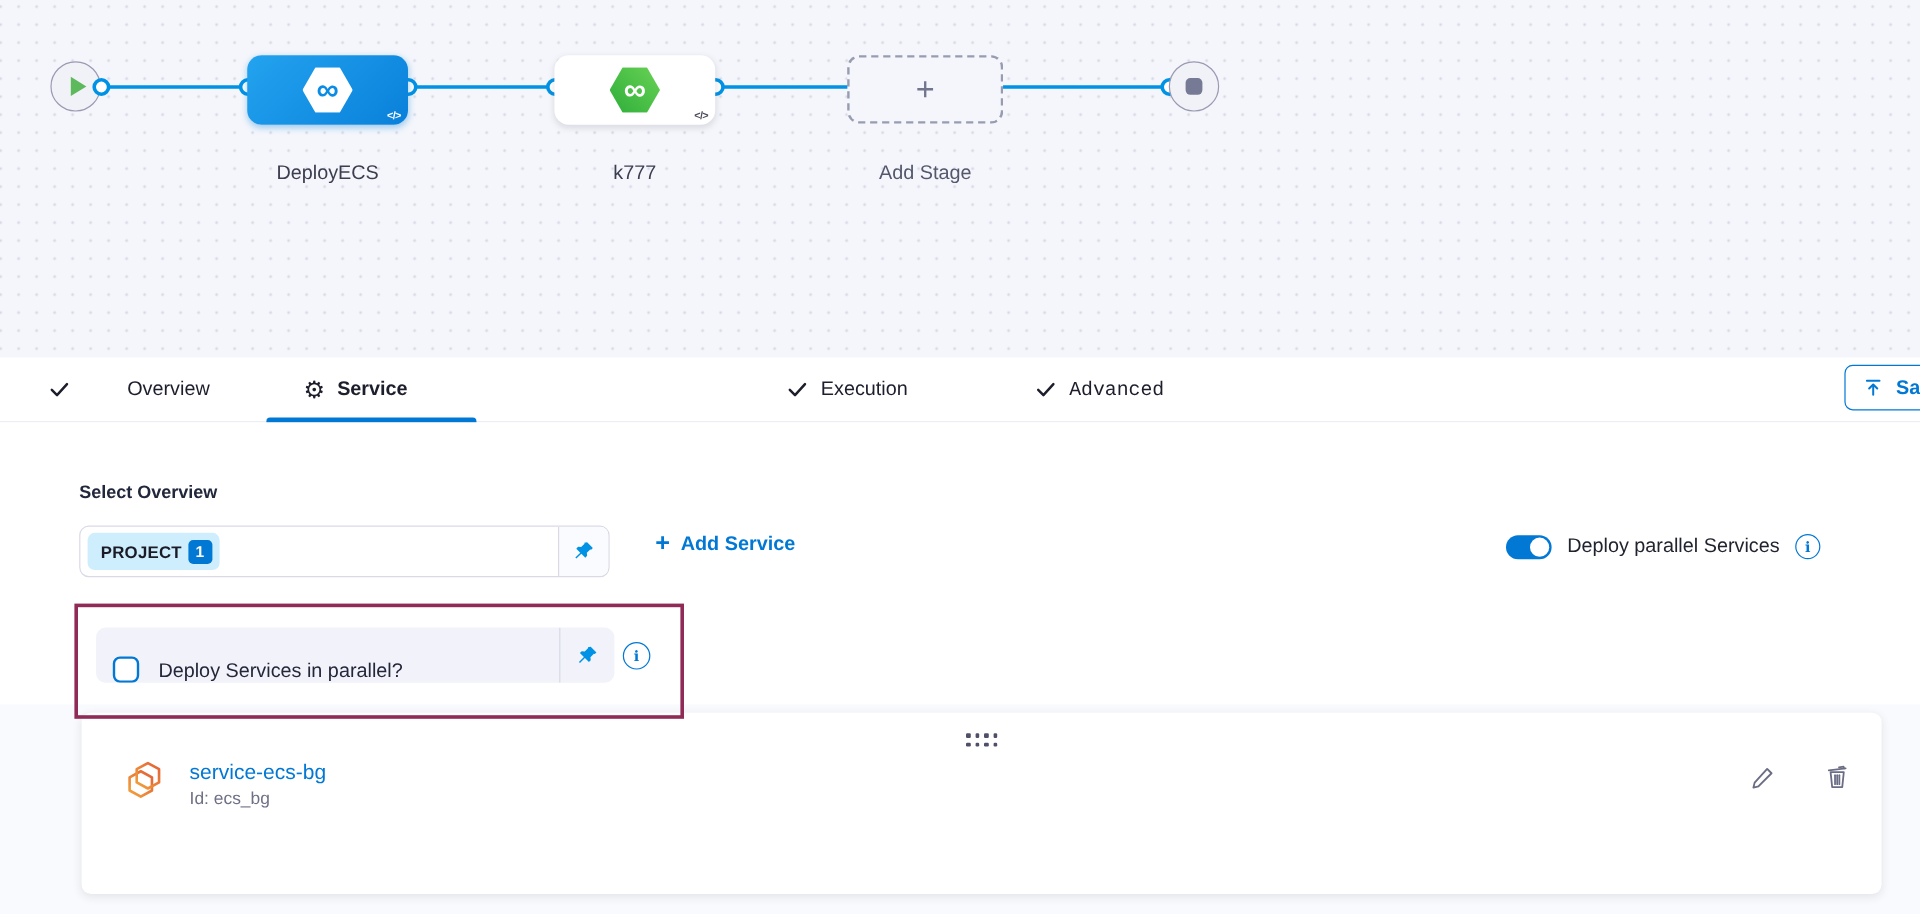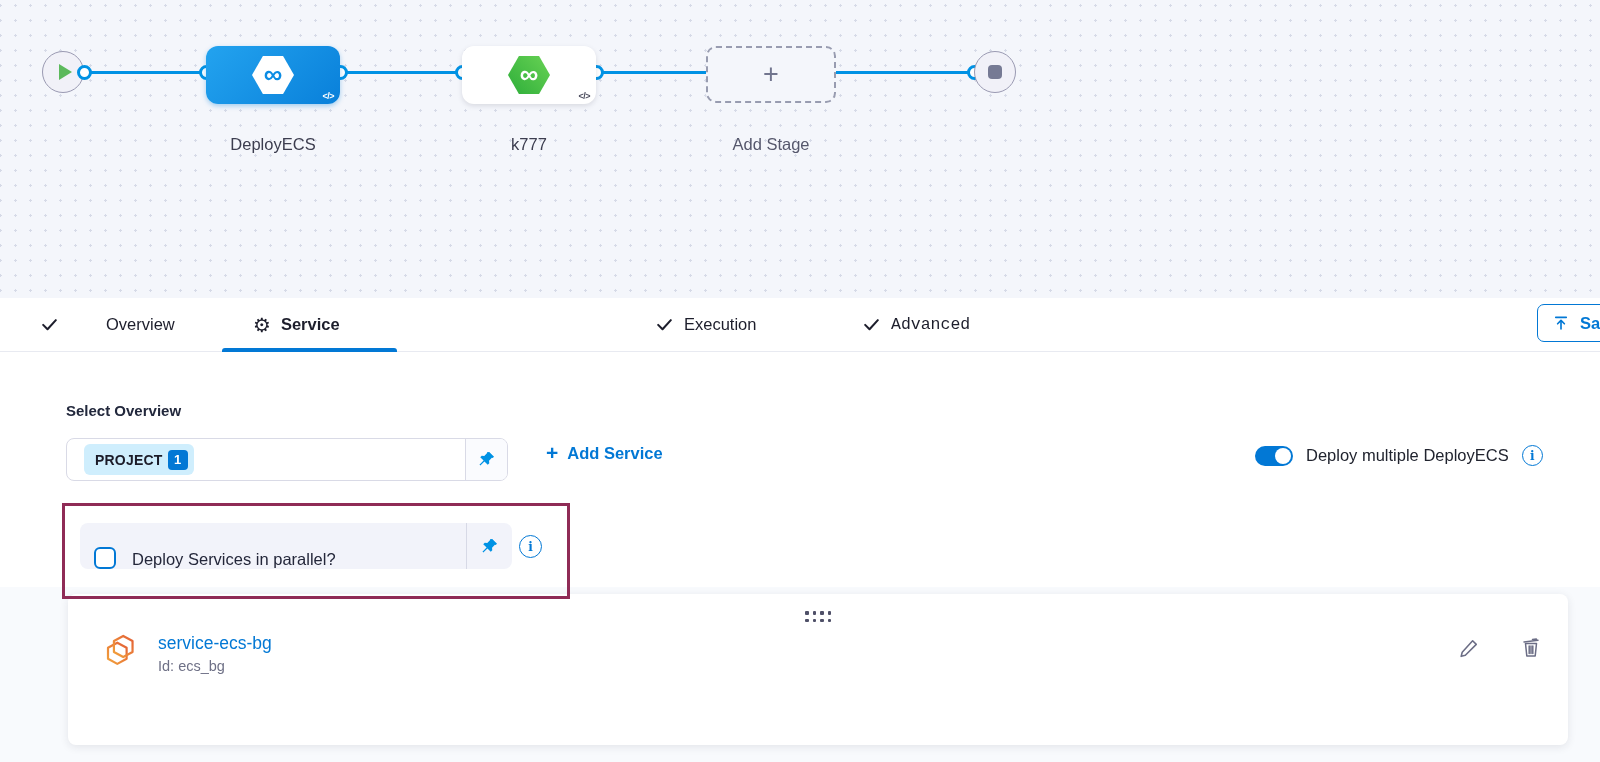--- a/index.html
+++ b/index.html
@@ -38,21 +38,21 @@
   .tab .icon-svg { display:flex; }
   .tab-active-underline { position:absolute; left:222px; top:50px; width:175px; height:4px; background:#0278d5; border-radius:3px 3px 0 0; }
   .gear-glyph { font-family:"DejaVu Sans",sans-serif; font-size:20px; line-height:1; color:#1d1e2c; }
   .save-btn { position:absolute; left:1537px; top:304px; height:38px; width:150px; background:#fff; border:1.5px solid #0278d5; border-radius:7px; display:flex; align-items:center; gap:10px; padding:0 14px; color:#0278d5; font-size:16.5px; font-weight:700; }
 
   
   .content { position:absolute; left:0; top:352px; width:1600px; height:410px; background:#fff; }
   .select-label { position:absolute; left:66px; top:50px; font-size:15px; font-weight:700; color:#22283c; }
   .input-group { position:absolute; left:66px; top:86px; width:442px; height:43px; background:#fff; border:1px solid #d9dae6; border-radius:8px; display:flex; align-items:stretch; overflow:hidden; }
   .chip-zone { flex:1; display:flex; align-items:center; padding:0 6px; }
-  .chip { height:31px; background:#cfeefd; border-radius:6px; display:flex; align-items:center; gap:5px; padding:0 6px 0 11px;margin-left:11px; }
+  .chip { height:31px; background:#cfeefd; border-radius:6px; display:flex; align-items:center; gap:5px; padding:0 6px 0 11px; }
   .chip-text { font-size:14px; font-weight:600; color:#1b1b28; letter-spacing:.2px; }
   .chip-badge { width:20px; height:20px; background:#0278d5; color:#fff; border-radius:4px; font-size:13px; font-weight:700; display:flex; align-items:center; justify-content:center; }
   .pin-segment { width:42px; border-left:1px solid #d9dae6; background:#fafbfe; display:flex; align-items:center; justify-content:center; }
   .add-service { position:absolute; left:546px; top:92px; display:flex; align-items:center; gap:9px; color:#0278d5; font-weight:700; font-size:16.5px; cursor:pointer; }
   .add-plus { font-size:21px; font-weight:600; line-height:1; margin-top:-2px; }
   .toggle-row { position:absolute; left:1255px; top:93px; display:flex; align-items:center; gap:13px; }
   .toggle { position:relative; width:38px; height:20px; border-radius:10px; background:#0278d5; }
   .toggle-knob { position:absolute; right:2px; top:2px; width:16px; height:16px; border-radius:50%; background:#fff; }
   .toggle-label { font-size:16.5px; color:#21242f; }
   .info-icon { width:21px; height:21px; border-radius:50%; border:1.5px solid #0278d5; color:#0278d5; display:flex; align-items:center; justify-content:center; font-size:12px; font-family:"DejaVu Serif",serif; font-weight:bold; }
@@ -191,21 +191,21 @@
 
     <div class="add-service">
       <span class="add-plus">+</span>
       <span>Add Service</span>
     </div>
 
     <div class="toggle-row">
       <div class="toggle">
         <div class="toggle-knob"></div>
       </div>
-      <span class="toggle-label">Deploy multiple DeployECS</span>
+      <span class="toggle-label">Deploy parallel Services</span>
       <span class="info-icon">
           <span>i</span>
         </span>
     </div>
 
     <div class="annotation-box"></div>
 
     <div class="parallel-field">
       <div class="checkbox"></div>
       <span class="parallel-label">Deploy Services in parallel?</span>

